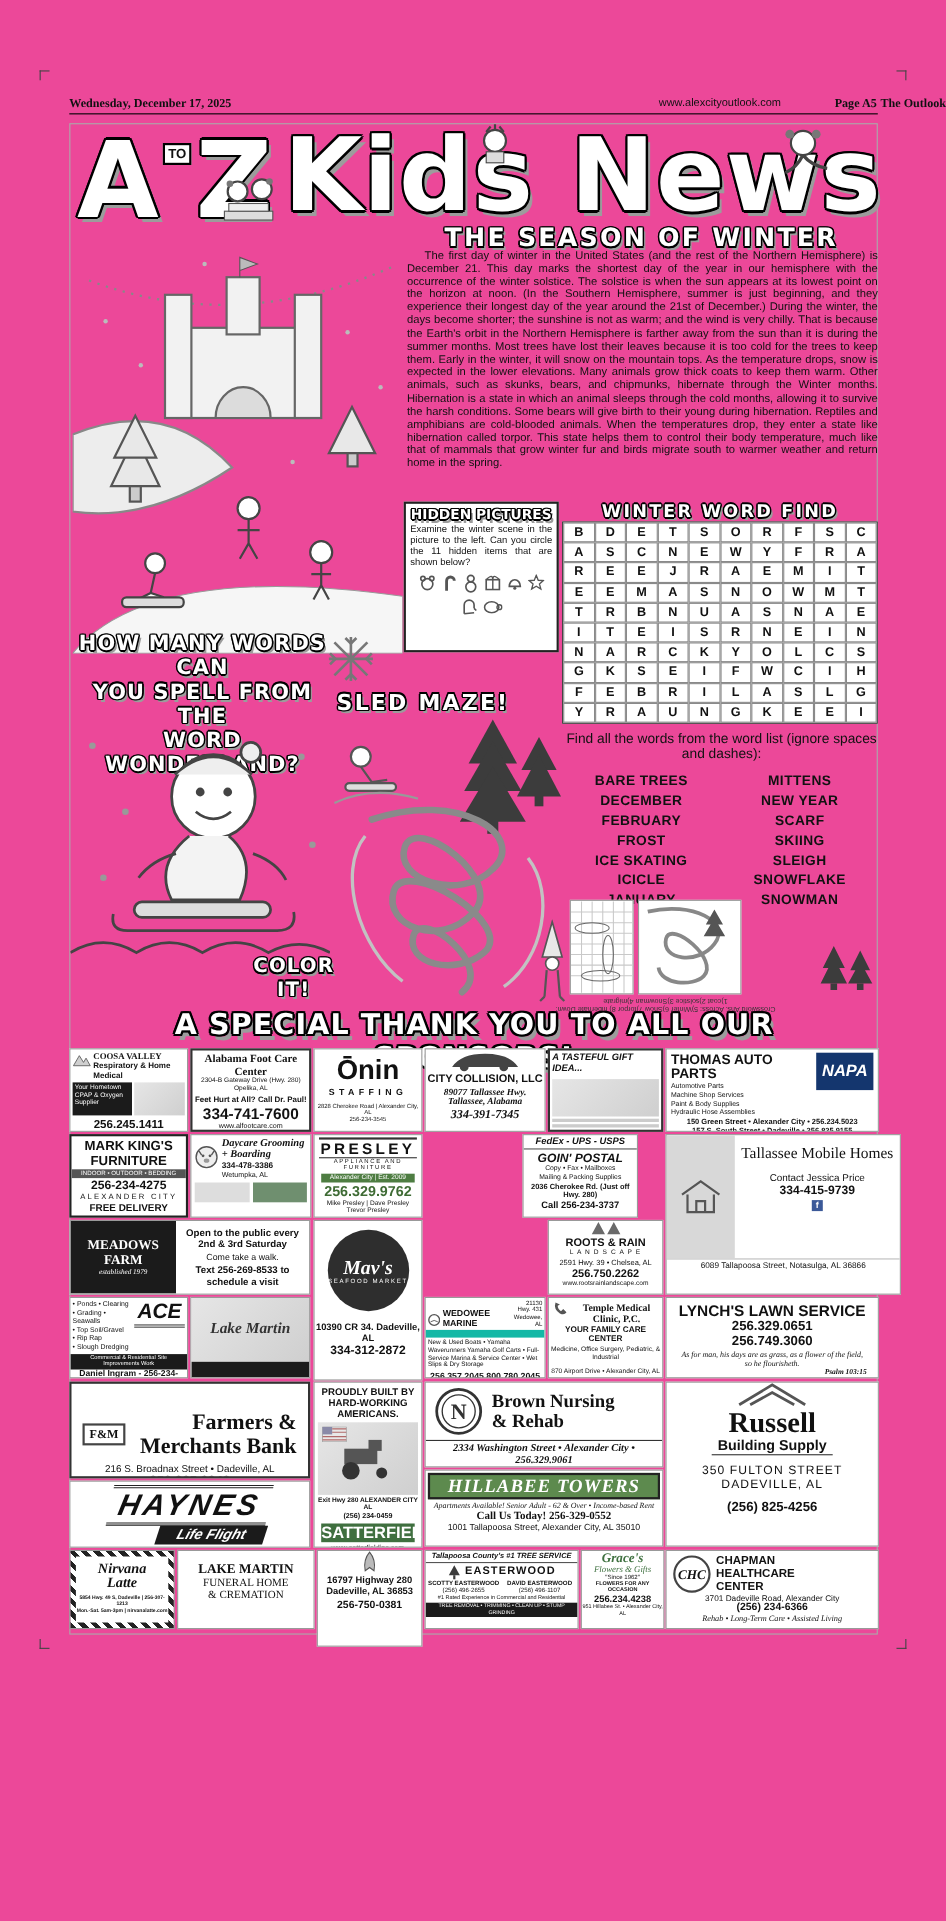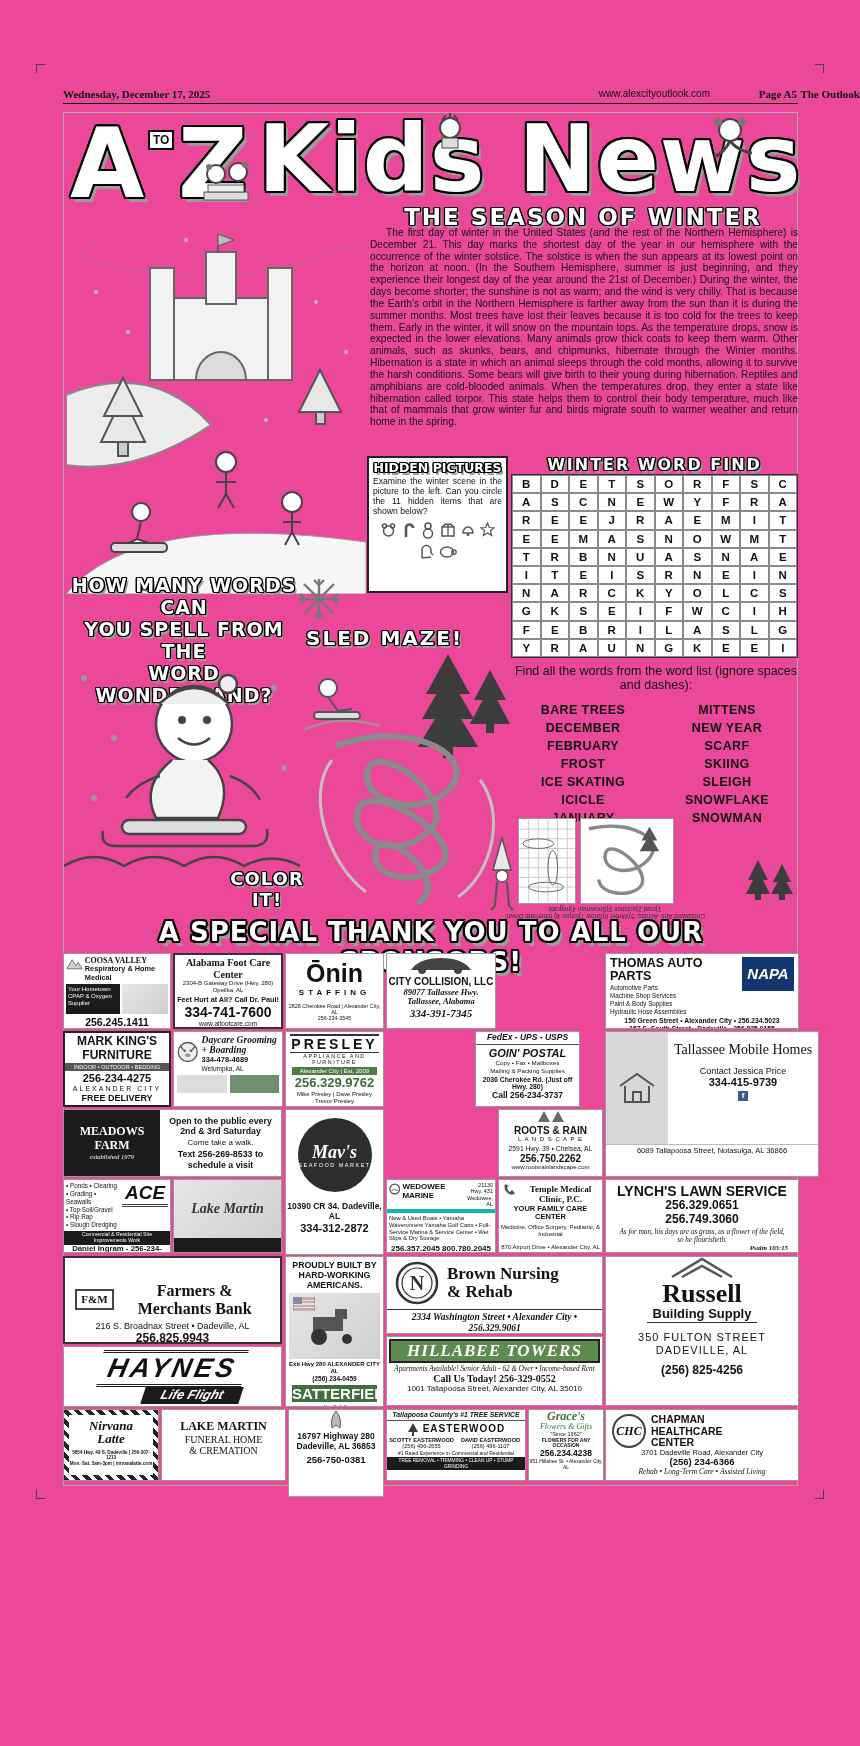--- a/index.html
+++ b/index.html
@@ -405,20 +405,27 @@
     <div class="ad ctr" style="left:323px;top:2px;width:110px;height:76px">
       <svg width="70" height="20" viewBox="0 0 70 20">
           <path d="M5,16 q8,-12 30,-12 q22,0 30,12 z M12,16 a4,4 0 1 0 8,0 M48,16 a4,4 0 1 0 8,0" fill="#444"></path>
         </svg>
       <div class="b" style="font-size:10px">CITY COLLISION, LLC</div>
       <div class="serif i b" style="font-size:8.5px">89077 Tallassee Hwy.</div>
       <div class="serif i b" style="font-size:8.5px">Tallassee, Alabama</div>
       <div class="serif i b" style="font-size:11px">334-391-7345</div>
     </div>
 
+    <div class="ad" style="left:435px;top:2px;width:105px;height:76px;border:2px solid #333">
+      <div class="b i" style="font-size:8.5px;padding:2px">A TASTEFUL GIFT IDEA...</div>
+      <div class="grayimg" style="margin:2px;height:34px"></div>
+      <div style="margin:0 2px;height:3px;background:#ccc"></div>
+      <div style="margin:2px;height:3px;background:#ccc"></div>
+      <div class="rev" style="height:10px"></div>
+    </div>
 
     <div class="ad" style="left:542px;top:2px;width:194px;height:76px">
       <div style="display:flex;padding:3px 4px 0 4px;gap:4px">
         <div style="flex:1">
           <div class="b" style="font-size:12.5px;line-height:1">THOMAS AUTO PARTS</div>
           <div class="bullet-list" style="padding-top:2px">
               <div>Automotive Parts</div>
               <div>Machine Shop Services</div>
               <div>Paint &amp; Body Supplies</div>
               <div>Hydraulic Hose Assemblies</div>
@@ -443,21 +450,21 @@
       <div style="display:flex;gap:3px;padding:3px">
         <svg width="34" height="34" viewBox="0 0 34 34">
             <circle cx="17" cy="17" r="15" fill="#eee" stroke="#555" stroke-width="2"></circle>
             <circle cx="12" cy="15" r="2" fill="#555"></circle>
             <circle cx="22" cy="15" r="2" fill="#555"></circle>
             <ellipse cx="17" cy="22" rx="4" ry="3" fill="#999"></ellipse>
             <path d="M6,8 l4,6 M28,8 l-4,6" stroke="#555" stroke-width="2"></path>
           </svg>
         <div>
           <div class="serif b i" style="font-size:9.5px;line-height:1.1">Daycare Grooming + Boarding</div>
-          <div class="b" style="font-size:7.5px">334-478-4689</div>
+          <div class="b" style="font-size:7.5px">334-478-3386</div>
           <div style="font-size:6.5px">Wetumpka, AL</div>
         </div>
       </div>
       <div style="display:flex;gap:3px;padding:0 3px">
         <div style="flex:1;height:18px;background:#ddd"></div>
         <div style="flex:1;height:18px;background:#6f8f6f"></div>
       </div>
     </div>
 
     <div class="ad ctr" style="left:222px;top:80px;width:99px;height:76px">
@@ -548,21 +555,21 @@
     </div>
 
     <div class="ad" style="left:110px;top:228px;width:109px;height:74px">
       <div class="grayimg" style="height:58px;display:flex;align-items:center;justify-content:center">
         <div class="serif i b" style="font-size:14px;color:#333">Lake Martin</div>
       </div>
       <div class="rev" style="height:14px"></div>
     </div>
 
     <div class="ad" style="left:323px;top:228px;width:110px;height:74px">
-      <div style="display:flex;gap:2px;padding:2px;border-bottom:4px solid #14b8a6;align-items:flex-start">
+      <div style="display:flex;gap:2px;padding:2px;border-bottom:7px solid #14b8a6;align-items:flex-end">
         <svg width="14" height="14" viewBox="0 0 14 14">
             <circle cx="7" cy="7" r="6" fill="none" stroke="#555" stroke-width="1.5"></circle>
             <path d="M3,9 q4,-3 8,0" stroke="#555" fill="none"></path>
           </svg>
         <div class="b" style="font-size:8px">WEDOWEE MARINE</div>
         <div style="font-size:5.5px;text-align:right;flex:1">
           <div>21130 Hwy. 431</div>
           <div>Wedowee, AL</div>
         </div>
       </div>
@@ -587,21 +594,21 @@
       <div class="b" style="font-size:14px;padding-top:3px">LYNCH'S LAWN SERVICE</div>
       <div class="b" style="font-size:12px">256.329.0651</div>
       <div class="b" style="font-size:12px">256.749.3060</div>
       <div class="serif i" style="font-size:7.2px;padding:1px 10px 0 10px">As for man, his days are as grass, as a flower of the field, so he flourisheth.</div>
       <div class="serif i b" style="font-size:6.8px;text-align:right;padding-right:10px">Psalm 103:15</div>
     </div>
 
     <div class="ad ctr" style="left:0;top:305px;width:219px;height:88px;border:2px solid #333">
       <div style="display:flex;align-items:center;justify-content:center;gap:6px;padding-top:24px">
         <div class="serif b" style="border:2px solid #444;padding:2px 4px;font-size:11px">F&amp;M</div>
-        <div class="serif b" style="font-size:16px;width:150px;line-height:1.1;text-align:center">Farmers &amp; Merchants Bank</div>
+        <div class="serif b" style="font-size:20px;width:150px;line-height:1.1;text-align:right">Farmers &amp; Merchants Bank</div>
       </div>
       <div style="font-size:9px;padding-top:4px">216 S. Broadnax Street • Dadeville, AL</div>
       <div class="b" style="font-size:12px">256.825.9943</div>
       <div style="font-size:5.5px;text-align:left;padding-left:6px">Member FDIC</div>
     </div>
 
     <div class="ad ctr" style="left:222px;top:305px;width:99px;height:151px">
       <div class="b" style="font-size:8.8px;padding:3px 2px">PROUDLY BUILT BY HARD-WORKING AMERICANS.</div>
       <div class="grayimg" style="height:66px;margin:0 3px;position:relative">
         <svg width="60" height="40" viewBox="0 0 60 40" style="position:absolute;left:16px;top:14px">

